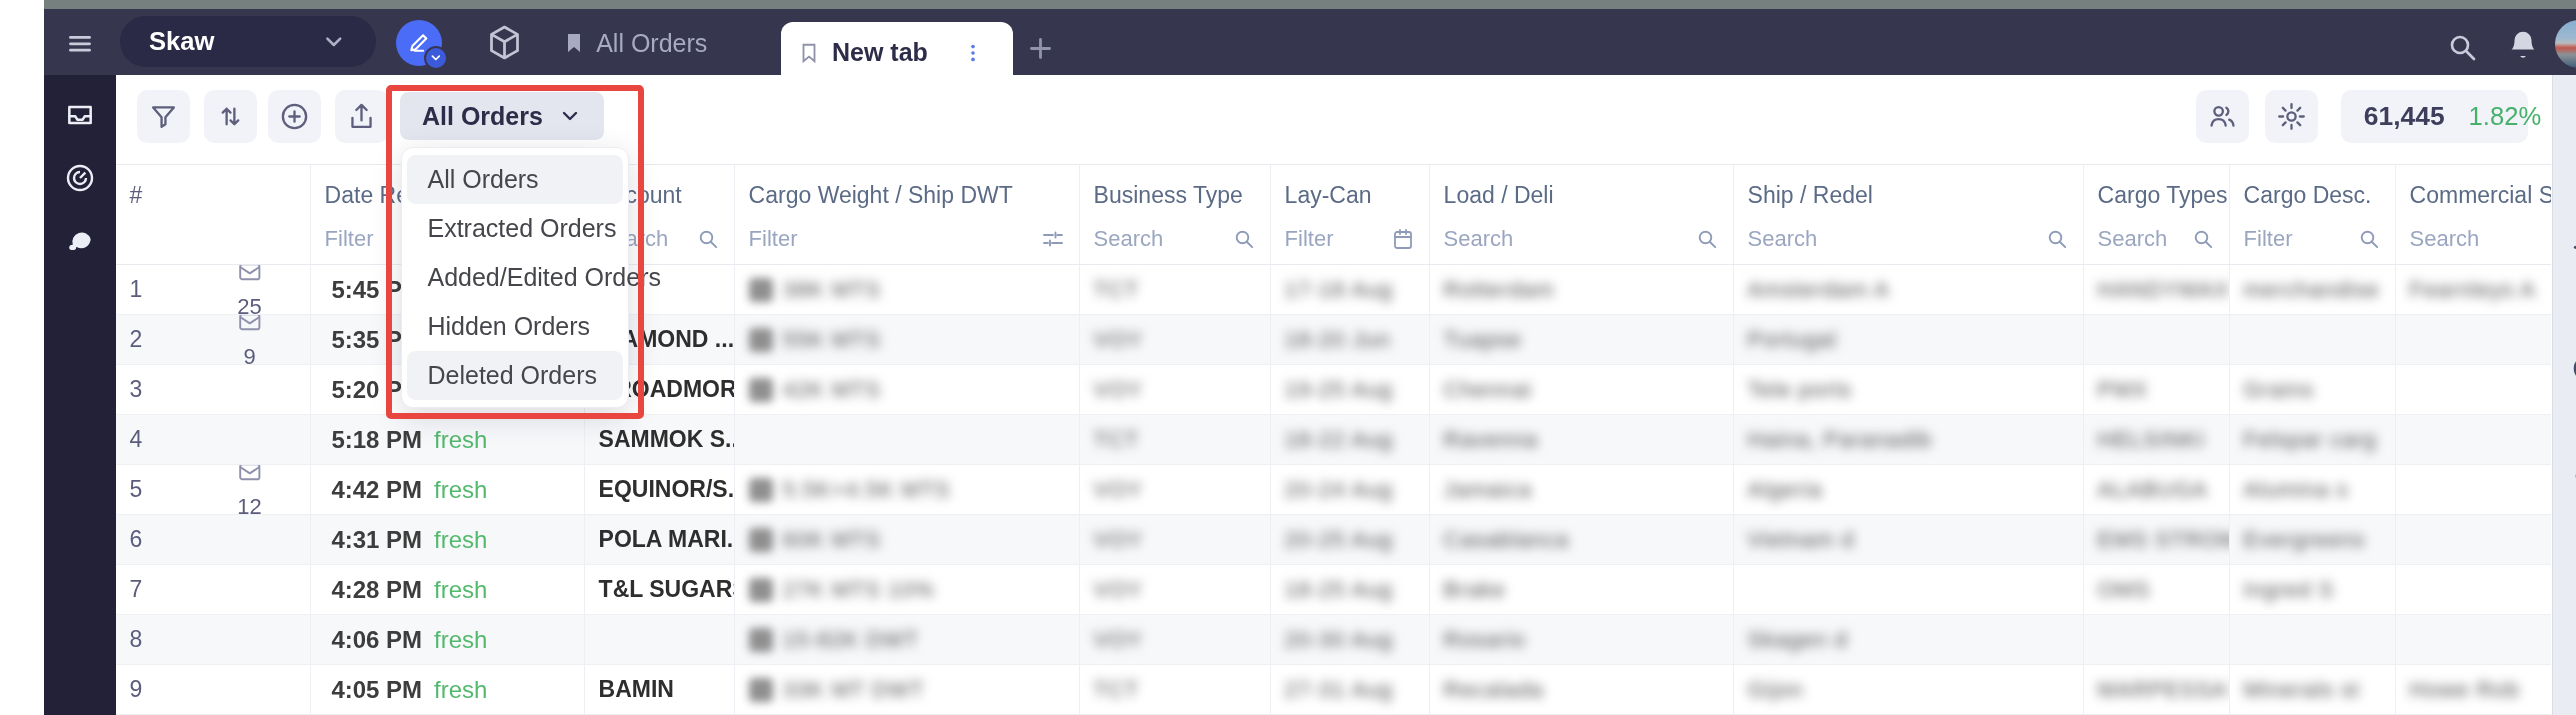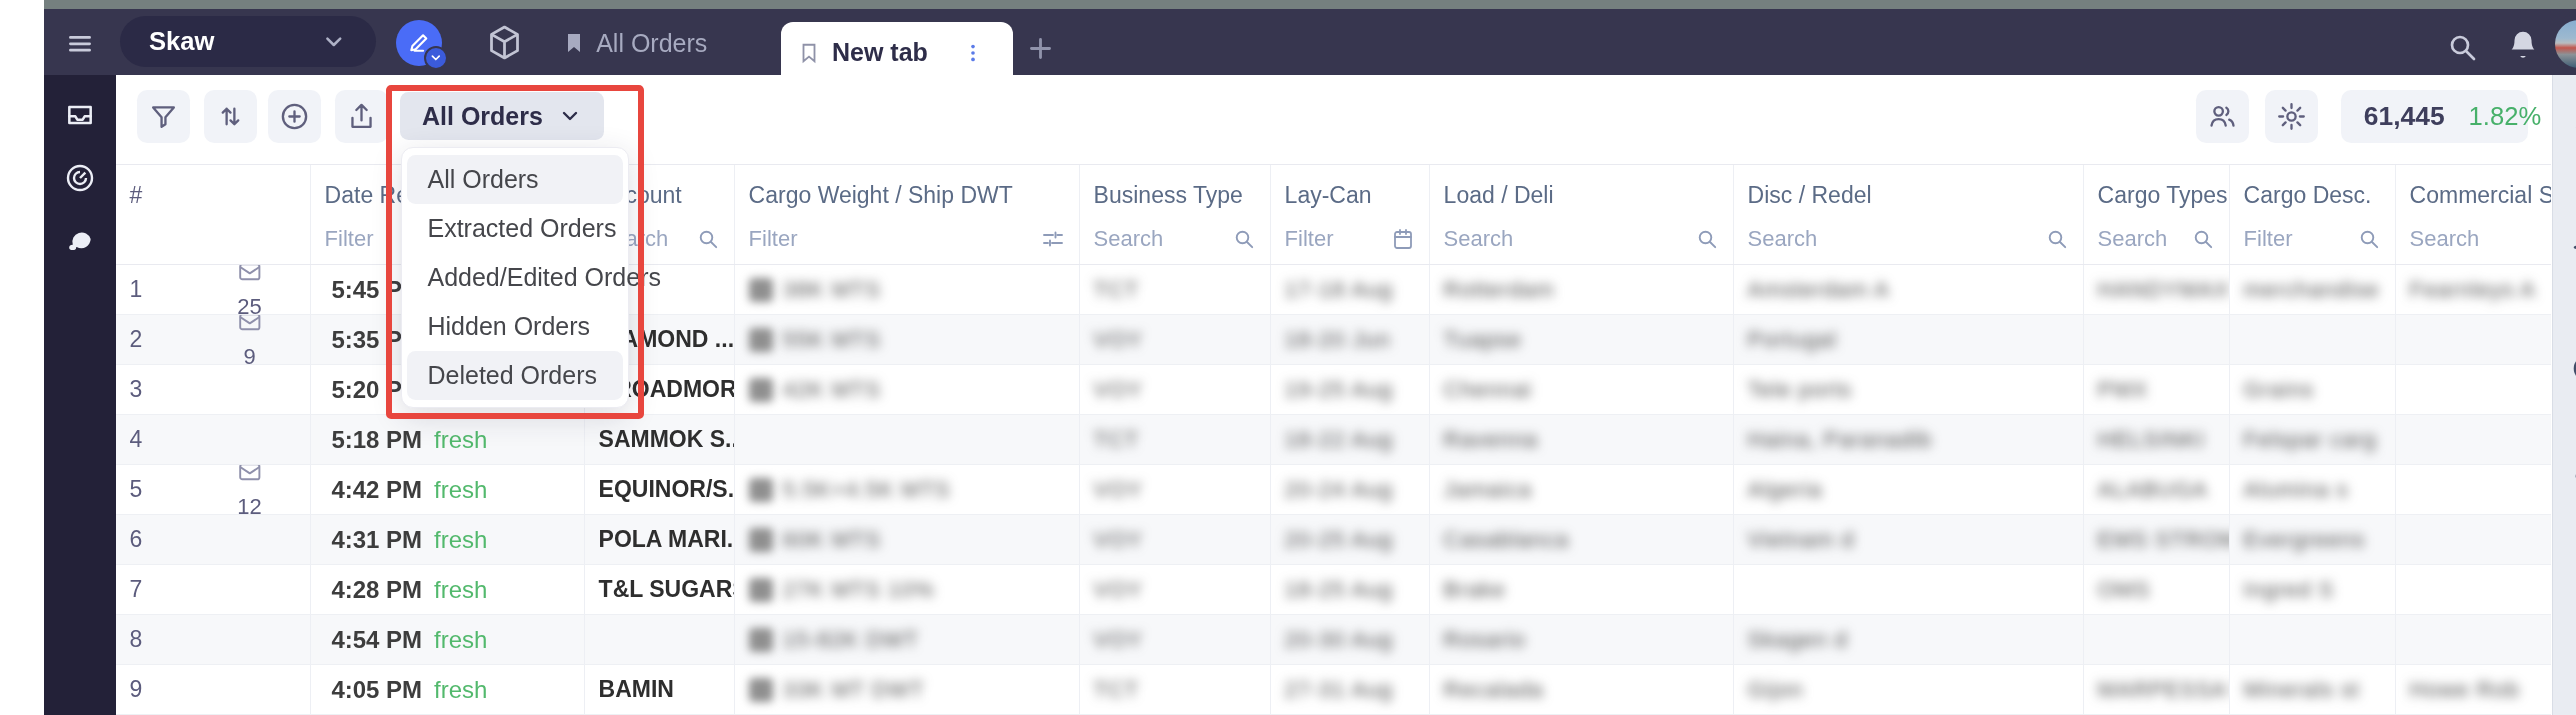--- a/index.html
+++ b/index.html
@@ -323,21 +323,21 @@
               <span class="ph">Search</span>
               <span style="color: rgb(142, 155, 184);">
                 <svg viewBox="0 0 24 24" width="24" height="24" fill="none" stroke="currentColor" stroke-width="1.9" stroke-linecap="round">
                   <circle cx="10.5" cy="10.5" r="5.8"></circle>
                   <path d="M15 15l5.2 5.2"></path>
                 </svg>
               </span>
             </div>
           </div>
           <div class="hcell" style="width: 350px;">
-            <div class="htitle">Disc / Redel</div>
+            <div class="htitle">Ship / Redel</div>
             <div class="hfilter">
               <span class="ph">Search</span>
               <span style="color: rgb(142, 155, 184);">
                 <svg viewBox="0 0 24 24" width="24" height="24" fill="none" stroke="currentColor" stroke-width="1.9" stroke-linecap="round">
                   <circle cx="10.5" cy="10.5" r="5.8"></circle>
                   <path d="M15 15l5.2 5.2"></path>
                 </svg>
               </span>
             </div>
           </div>
@@ -647,21 +647,21 @@
             </div>
             <div class="tcell" style="width: 204px;">
               <span class="blur"></span>
             </div>
           </div>
           <div class="trow even">
             <div class="tcell" style="width: 195px;">
               <span class="rownum">8</span>
             </div>
             <div class="tcell" style="width: 274px;">
-              <span class="time">4:54 PM</span>
+              <span class="time">4:06 PM</span>
               <span class="fresh">fresh</span>
             </div>
             <div class="tcell" style="width: 150px;">
               <span class="acct"></span>
             </div>
             <div class="tcell" style="width: 345px;">
               <span class="cwicon"></span>
               <span class="blur">15-82K DWT</span>
             </div>
             <div class="tcell" style="width: 191px;">

